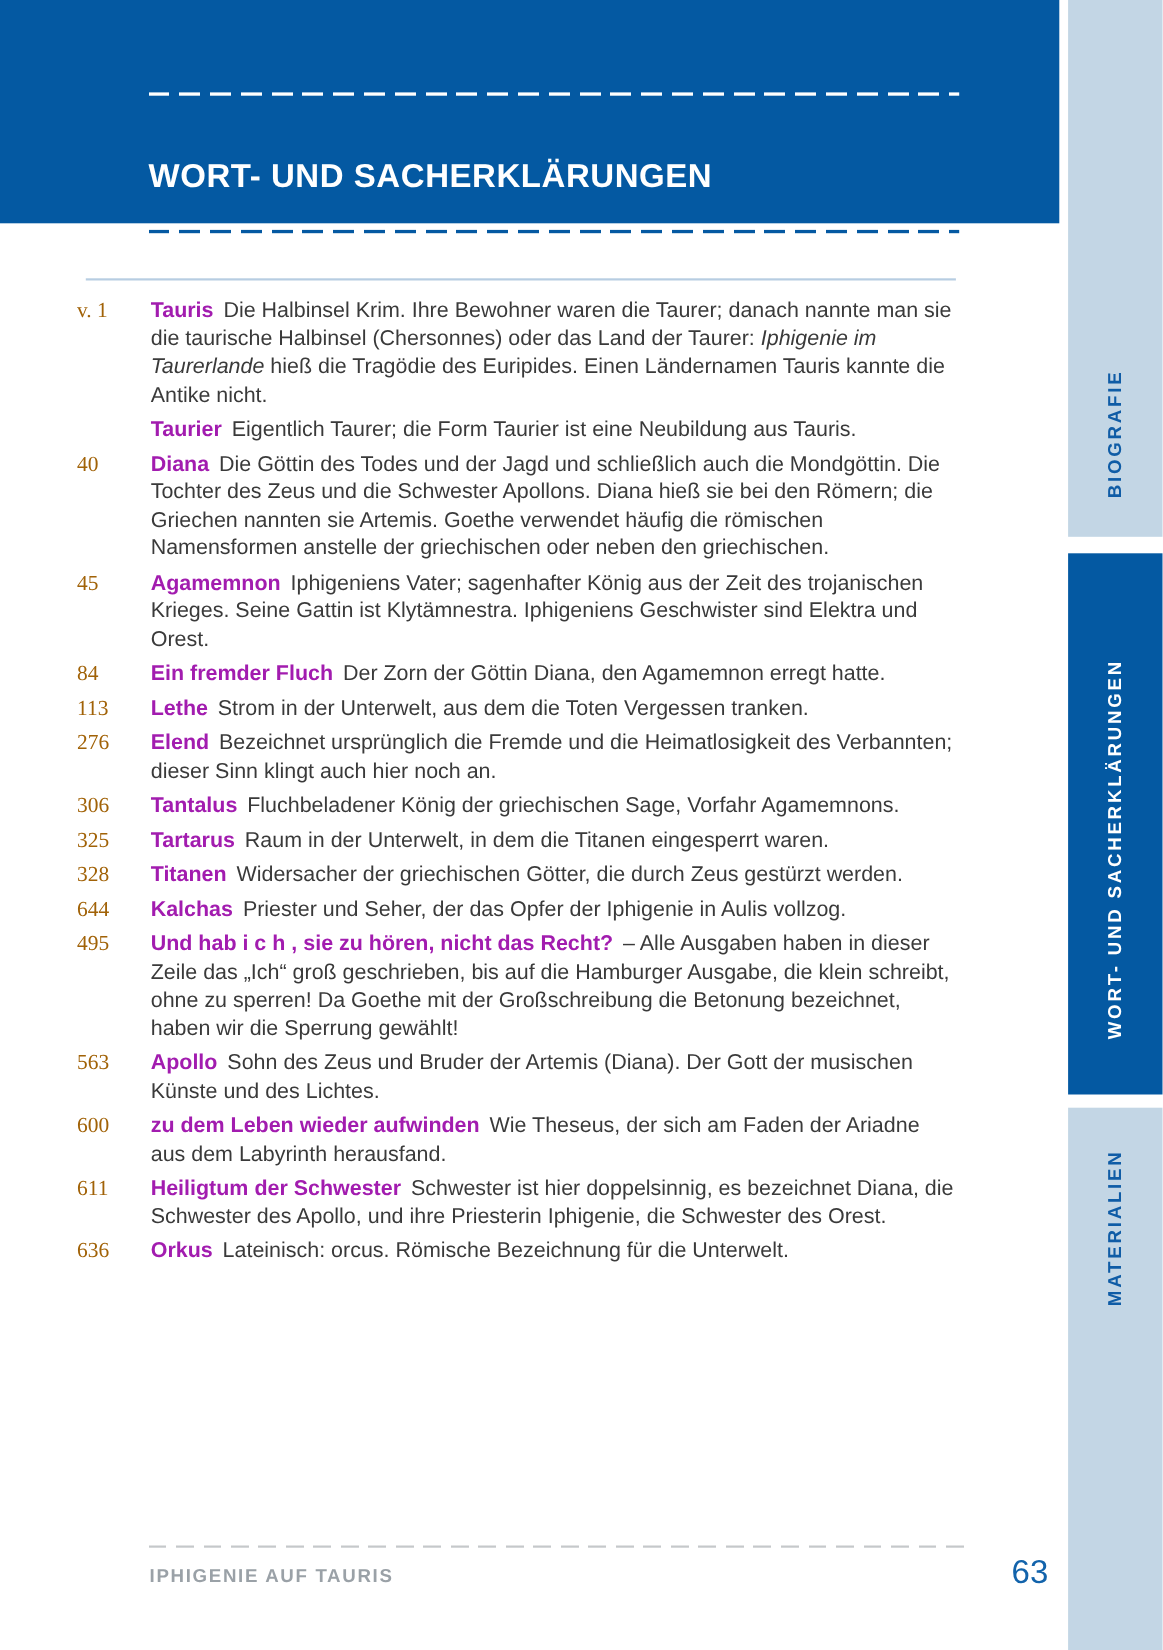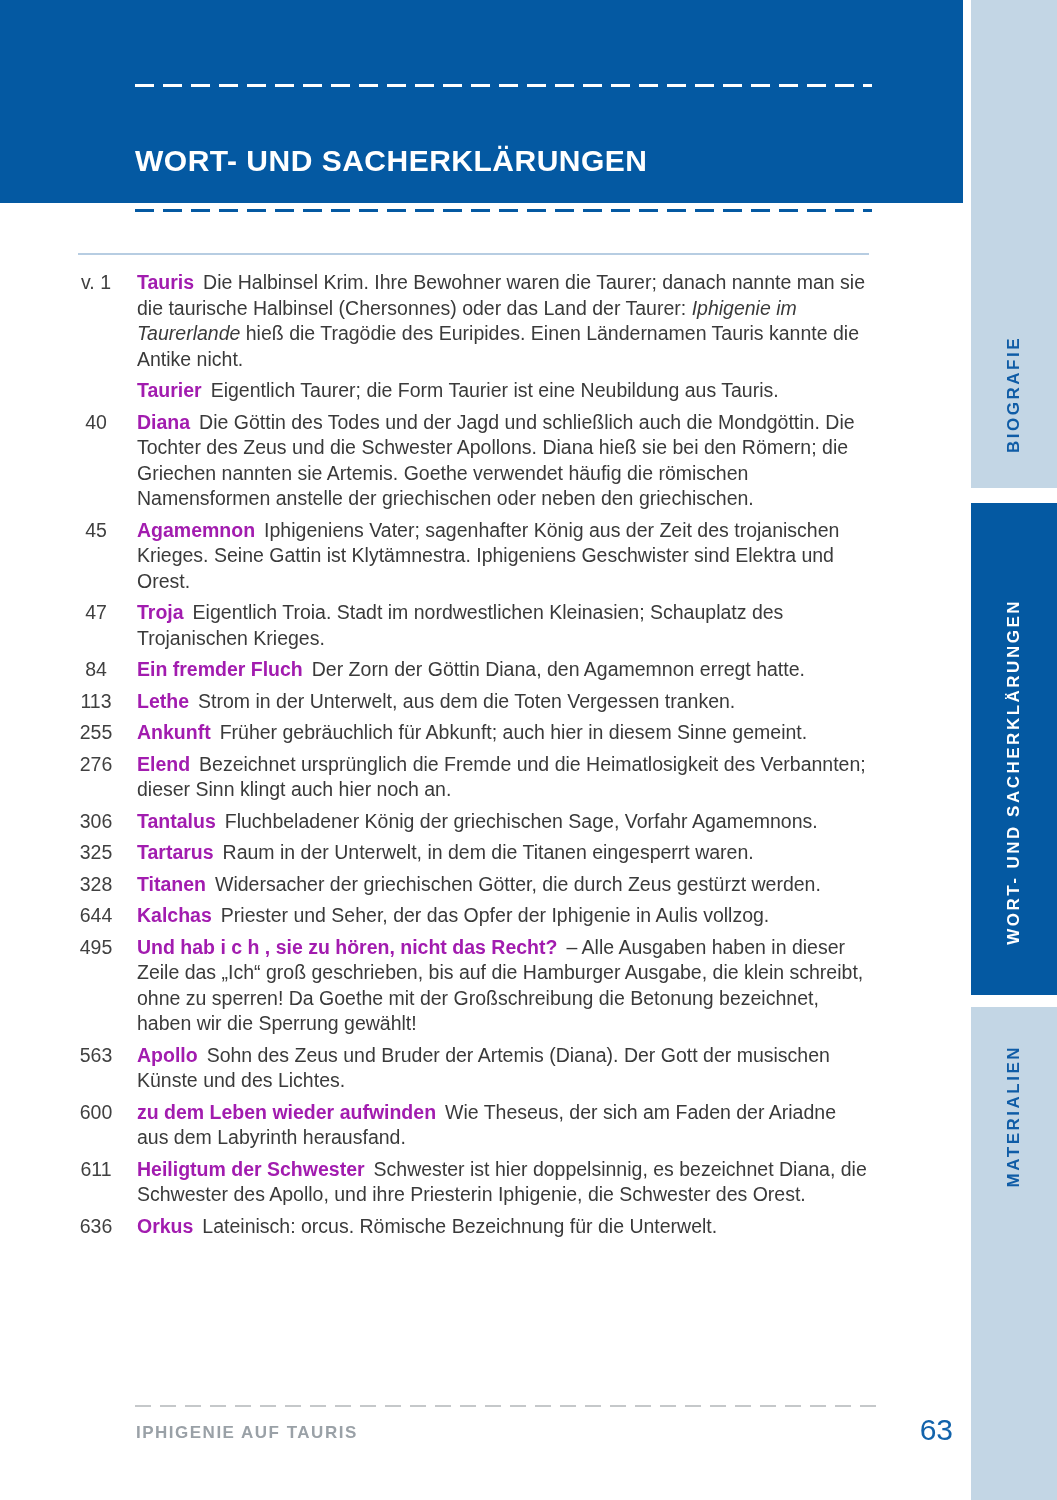--- a/index.html
+++ b/index.html
@@ -13,21 +13,21 @@
     background:repeating-linear-gradient(90deg,#ffffff 0 19px,transparent 19px 28px);}
   .band-title{position:absolute;left:135px;top:144px;color:#ffffff;font-size:30px;
     font-weight:bold;letter-spacing:0.5px;white-space:nowrap;}
   .dash-blue{position:absolute;left:135px;top:209px;width:737px;height:3px;
     background:repeating-linear-gradient(90deg,#0459a2 0 19px,transparent 19px 28px);}
   .top-rule{position:absolute;left:78px;top:253px;width:791px;height:2px;background:#b7cde2;}
   
   .list{position:absolute;left:70px;top:270px;width:800px;}
   .entry{display:grid;grid-template-columns:52px 733px;column-gap:15px;
     font-size:19.5px;line-height:25.5px;color:#3a3a3a;margin-bottom:6px;}
-  .lineno{text-align:center;color:#404040;white-space:nowrap;}
+  .lineno{text-align:left;color:#a16207;white-space:nowrap;font-family:Liberation Serif, serif;}
   .term{color:#a21caf;font-weight:bold;margin-right:9px;}
   .desc em{font-style:italic;}
   
   .tab{position:absolute;left:971px;width:86px;display:flex;flex-direction:column;
     align-items:center;}
   .tab-label{writing-mode:vertical-rl;transform:rotate(180deg);font-size:17px;
     font-weight:bold;letter-spacing:2.5px;white-space:nowrap;}
   .tab-bio{top:0;height:488px;background:#c3d6e5;justify-content:flex-end;
     padding-bottom:35px;box-sizing:border-box;}
   .tab-bio .tab-label{color:#0f5ca6;}
@@ -65,34 +65,26 @@
     </div>
     <div class="entry">
       <div class="lineno">40</div>
       <div class="desc"><span class="term">Diana</span><span>Die Göttin des Todes und der Jagd und schließlich auch die Mondgöttin. Die Tochter des Zeus und die Schwester Apollons. Diana hieß sie bei den Römern; die Griechen nannten sie Artemis. Goethe verwendet häufig die römischen Namensformen anstelle der griechischen oder neben den griechischen.</span></div>
     </div>
     <div class="entry">
       <div class="lineno">45</div>
       <div class="desc"><span class="term">Agamemnon</span><span>Iphigeniens Vater; sagenhafter König aus der Zeit des trojanischen Krieges. Seine Gattin ist Klytämnestra. Iphigeniens Geschwister sind Elektra und Orest.</span></div>
     </div>
     <div class="entry">
-      <div class="lineno">47</div>
-      <div class="desc"><span class="term">Troja</span><span>Eigentlich Troia. Stadt im nordwestlichen Kleinasien; Schauplatz des Trojanischen Krieges.</span></div>
-    </div>
-    <div class="entry">
       <div class="lineno">84</div>
       <div class="desc"><span class="term">Ein fremder Fluch</span><span>Der Zorn der Göttin Diana, den Agamemnon erregt hatte.</span></div>
     </div>
     <div class="entry">
       <div class="lineno">113</div>
       <div class="desc"><span class="term">Lethe</span><span>Strom in der Unterwelt, aus dem die Toten Vergessen tranken.</span></div>
-    </div>
-    <div class="entry">
-      <div class="lineno">255</div>
-      <div class="desc"><span class="term">Ankunft</span><span>Früher gebräuchlich für Abkunft; auch hier in diesem Sinne gemeint.</span></div>
     </div>
     <div class="entry">
       <div class="lineno">276</div>
       <div class="desc"><span class="term">Elend</span><span>Bezeichnet ursprünglich die Fremde und die Heimatlosigkeit des Verbannten; dieser Sinn klingt auch hier noch an.</span></div>
     </div>
     <div class="entry">
       <div class="lineno">306</div>
       <div class="desc"><span class="term">Tantalus</span><span>Fluchbeladener König der griechischen Sage, Vorfahr Agamemnons.</span></div>
     </div>
     <div class="entry">

